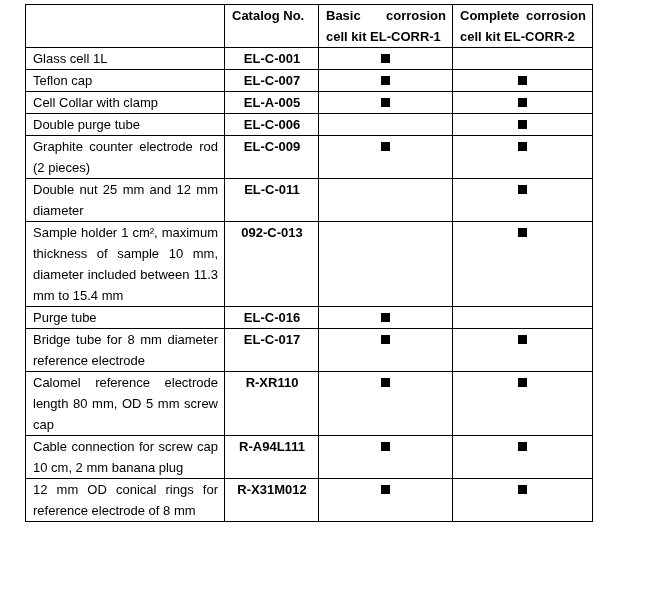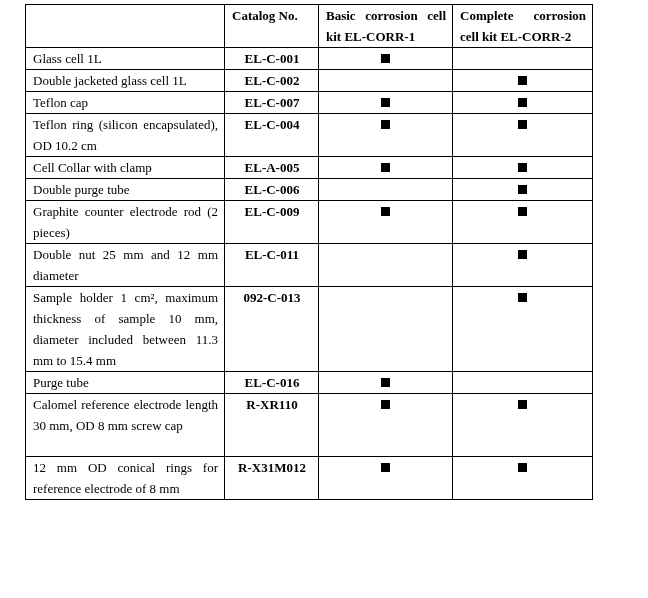--- a/index.html
+++ b/index.html
@@ -6,21 +6,21 @@
     margin: 0;
     padding: 0;
     background: #ffffff;
   }
   .page {
     width: 648px;
     height: 598px;
     box-sizing: border-box;
     padding: 4px 0 0 25px;
     background: #ffffff;
-    font-family: Liberation Serif, serif;
+    font-family: Liberation Sans, sans-serif;
     color: #000000;
   }
   table.kit-table {
     border-collapse: collapse;
     table-layout: fixed;
     width: 567px;
   }
   .kit-table th,
   .kit-table td {
     border: 1px solid #000000;
@@ -79,34 +79,22 @@
       </tr>
     </thead>
     <tbody id="table-body">
         <tr class="row-1">
           <td class="item">Glass cell 1L</td>
           <td class="cat">EL-C-001</td>
           <td class="mark-cell"><span class="mark" style="background: rgb(0, 0, 0);"></span></td>
           <td class="mark-cell"></td>
         </tr>
         <tr class="row-1">
-          <td class="item">Double jacketed glass cell 1L</td>
-          <td class="cat">EL-C-002</td>
-          <td class="mark-cell"></td>
-          <td class="mark-cell"><span class="mark" style="background: rgb(0, 0, 0);"></span></td>
-        </tr>
-        <tr class="row-1">
           <td class="item">Teflon cap</td>
           <td class="cat">EL-C-007</td>
-          <td class="mark-cell"><span class="mark" style="background: rgb(0, 0, 0);"></span></td>
-          <td class="mark-cell"><span class="mark" style="background: rgb(0, 0, 0);"></span></td>
-        </tr>
-        <tr class="row-2">
-          <td class="item">Teflon ring (silicon encapsulated), OD 10.2 cm</td>
-          <td class="cat">EL-C-004</td>
           <td class="mark-cell"><span class="mark" style="background: rgb(0, 0, 0);"></span></td>
           <td class="mark-cell"><span class="mark" style="background: rgb(0, 0, 0);"></span></td>
         </tr>
         <tr class="row-1">
           <td class="item">Cell Collar with clamp</td>
           <td class="cat">EL-A-005</td>
           <td class="mark-cell"><span class="mark" style="background: rgb(0, 0, 0);"></span></td>
           <td class="mark-cell"><span class="mark" style="background: rgb(0, 0, 0);"></span></td>
         </tr>
         <tr class="row-1">
@@ -132,23 +120,35 @@
           <td class="cat">092-C-013</td>
           <td class="mark-cell"></td>
           <td class="mark-cell"><span class="mark" style="background: rgb(0, 0, 0);"></span></td>
         </tr>
         <tr class="row-1">
           <td class="item">Purge tube</td>
           <td class="cat">EL-C-016</td>
           <td class="mark-cell"><span class="mark" style="background: rgb(0, 0, 0);"></span></td>
           <td class="mark-cell"></td>
         </tr>
+        <tr class="row-2">
+          <td class="item">Bridge tube for 8 mm diameter reference electrode</td>
+          <td class="cat">EL-C-017</td>
+          <td class="mark-cell"><span class="mark" style="background: rgb(0, 0, 0);"></span></td>
+          <td class="mark-cell"><span class="mark" style="background: rgb(0, 0, 0);"></span></td>
+        </tr>
         <tr class="row-3">
-          <td class="item">Calomel reference electrode length 30 mm, OD 8 mm screw cap</td>
+          <td class="item">Calomel reference electrode length 80 mm, OD 5 mm screw cap</td>
           <td class="cat">R-XR110</td>
+          <td class="mark-cell"><span class="mark" style="background: rgb(0, 0, 0);"></span></td>
+          <td class="mark-cell"><span class="mark" style="background: rgb(0, 0, 0);"></span></td>
+        </tr>
+        <tr class="row-2">
+          <td class="item">Cable connection for screw cap 10 cm, 2 mm banana plug</td>
+          <td class="cat">R-A94L111</td>
           <td class="mark-cell"><span class="mark" style="background: rgb(0, 0, 0);"></span></td>
           <td class="mark-cell"><span class="mark" style="background: rgb(0, 0, 0);"></span></td>
         </tr>
         <tr class="row-2">
           <td class="item">12 mm OD conical rings for reference electrode of 8 mm</td>
           <td class="cat">R-X31M012</td>
           <td class="mark-cell"><span class="mark" style="background: rgb(0, 0, 0);"></span></td>
           <td class="mark-cell"><span class="mark" style="background: rgb(0, 0, 0);"></span></td>
         </tr>
       </tbody>

